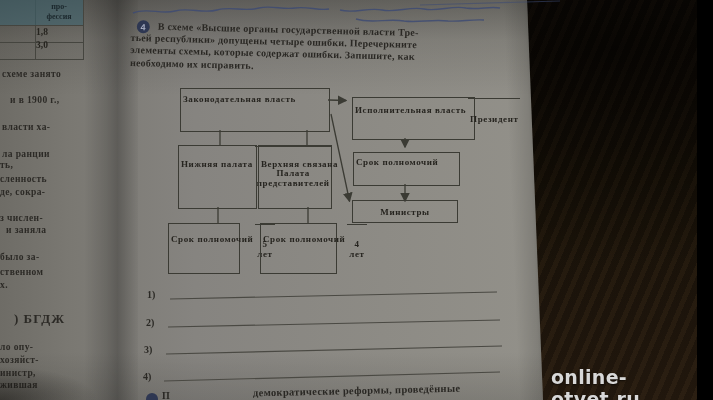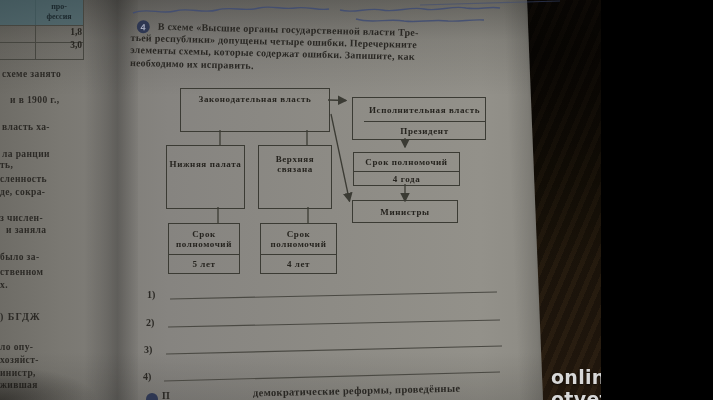--- a/index.html
+++ b/index.html
@@ -1,16 +1,16 @@
 <!DOCTYPE html>
 <html><head>
 <meta charset="utf-8">
 <style>
   html,body{margin:0;padding:0;background:#000;}
-  .photo{position:relative;width:601px;height:400px;overflow:hidden;
+  .photo{position:relative;width:697px;height:400px;overflow:hidden;
     background:#16100a;font-family:"Liberation Serif",serif;}
   
   .desk{position:absolute;inset:0;
     background:
       radial-gradient(130% 100% at 88% 12%, rgba(0,0,0,0.6), rgba(0,0,0,0) 55%),
       repeating-linear-gradient(113deg, rgba(122,92,58,0.07) 0 5px, rgba(0,0,0,0.12) 5px 12px),
       linear-gradient(180deg,#100b06 0%,#191208 45%,#251a0f 100%);}
   
   .page{position:absolute;inset:0;
     clip-path:polygon(0 0,527px 0,543px 400px,0 400px);
@@ -26,50 +26,50 @@
   .corner-shadow{position:absolute;left:0;bottom:0;width:150px;height:55px;
     background:radial-gradient(130px 45px at 0% 100%, rgba(8,6,4,0.45), rgba(0,0,0,0) 75%);}
   
   .lp-table{position:absolute;left:-20px;top:-8px;width:102px;height:66px;border:1.2px solid #45453f;}
   .lp-col{position:absolute;left:54px;top:0;width:1.2px;height:100%;background:#45453f;}
   .lp-head{position:absolute;left:0;top:0;width:100%;height:32px;
     background:rgba(58,102,116,0.5);border-bottom:1.2px solid #45453f;}
   .lp-head-text{position:absolute;left:55px;top:9px;width:46px;text-align:center;
     font:700 8px "Liberation Serif",serif;line-height:9.5px;white-space:pre-line;color:#1c282d;}
   .lp-row-div{position:absolute;left:0;top:49px;width:100%;height:1.2px;background:#45453f;}
-  .lp-val{position:absolute;left:55px;width:46px;text-align:right;
+  .lp-val{position:absolute;left:55px;width:46px;text-align:left;
     font:700 9.5px "Liberation Serif",serif;color:#26241f;}
   .lp-v0{top:34px}.lp-v1{top:47px}
   .frag{position:absolute;font:700 9.5px "Liberation Serif",serif;color:#2c2a26;
     letter-spacing:0.4px;white-space:nowrap;}
   .f0{top:69px;left:2px}.f1{top:95px;left:10px}.f2{top:122px;left:2px}.f3{top:149px;left:2px}
   .f4{top:160px;left:0}.f5{top:174px;left:0}.f6{top:187px;left:0}.f7{top:213px;left:0}
   .f8{top:225px;left:6px}.f9{top:252px;left:0}.f10{top:267px;left:0}.f11{top:280px;left:0}
-  .f12{top:311px;left:0;font-size:10px;letter-spacing:1px}
+  .f12{top:311px;left:14px;font-size:13px;letter-spacing:1px}
   .f13{top:342px;left:0}.f14{top:355px;left:0}.f15{top:368px;left:0}.f16{top:380px;left:0}
   
   .task{position:absolute;left:131px;top:20px;width:338px;
     transform:rotate(1.4deg);transform-origin:left top;
     font:700 10px "Liberation Serif",serif;letter-spacing:0.25px;color:#2a2824;line-height:12.2px;}
   .task .l1{padding-left:27px;}
   .task-marker{position:absolute;left:6px;top:0;width:13px;height:13px;border-radius:50%;
     background:#2e3752;color:#a8aec2;font:700 9px "Liberation Sans",sans-serif;
     display:flex;align-items:center;justify-content:center;}
   
-  .dbox{position:absolute;border:1.3px solid #3b3b34;display:flex;flex-direction:column;
+  .dbox{position:absolute;border:1.3px solid #3b3b34;display:flex;
     text-align:center;font:700 9px "Liberation Serif",serif;color:#26241f;
     letter-spacing:0.6px;line-height:10px;}
   .dsec{display:flex;align-items:center;justify-content:center;padding:1px 2px;flex:1;}
   .dsec.sep{border-top:1.3px solid #3b3b34;}
   .b-leg{left:180px;top:88px;width:148px;height:42px;}   .b-leg .s1{flex:none;height:18px}
-  .b-low{left:166px;top:145px;width:77px;height:62px;}   .b-low .s1{flex:none;height:33px}
+  .b-low{left:178px;top:145px;width:77px;height:62px;}   .b-low .s1{flex:none;height:33px}
   .b-up{left:258px;top:145px;width:72px;height:62px;}    .b-up  .s1{flex:none;height:33px}
   .b-lterm{left:168px;top:223px;width:70px;height:49px;} .b-lterm .s1{flex:none;height:28px}
   .b-uterm{left:260px;top:223px;width:75px;height:49px;} .b-uterm .s1{flex:none;height:28px}
-  .b-exec{left:352px;top:97px;width:121px;height:41px;padding-left:11px;}  .b-exec .s1{flex:none;height:21px}
+  .b-exec{left:352px;top:97px;width:121px;height:41px;}  .b-exec .s1{flex:none;height:21px}
   .b-pterm{left:353px;top:152px;width:105px;height:32px;}.b-pterm .s1{flex:none;height:16px}
   .b-min{left:352px;top:200px;width:104px;height:21px;}
   
   .ans{position:absolute;font:700 10px "Liberation Serif",serif;color:#2a2824;}
   .a0{left:147px;top:289px}.a1{left:146px;top:317px}.a2{left:144px;top:344px}.a3{left:143px;top:371px}
   
   .next-marker{position:absolute;left:146px;top:393px;width:12px;height:12px;border-radius:50%;background:#2e3752;}
   .next-start{position:absolute;left:162px;top:390px;font:700 10px "Liberation Serif",serif;color:#2a2824;}
   .next-frag{position:absolute;left:253px;top:385px;transform:rotate(-1.3deg);
     font:700 10.5px "Liberation Serif",serif;color:#2a2824;letter-spacing:0.3px;white-space:nowrap;}
@@ -97,21 +97,21 @@
         <div class="lp-head-text">про-
 фессия</div>
       </div>
       <div class="lp-row-div"></div>
       <div class="lp-val lp-v0">1,8</div>
       <div class="lp-val lp-v1">3,0</div>
     </div>
 
     <span class="frag f0">схеме занято</span>
     <span class="frag f1">и в 1900 г.,</span>
-    <span class="frag f2">власть ха-</span>
+    <span class="frag f2">власти ха-</span>
     <span class="frag f3">ла ранции</span>
     <span class="frag f4">ть,</span>
     <span class="frag f5">сленность</span>
     <span class="frag f6">де, сокра-</span>
     <span class="frag f7">з числен-</span>
     <span class="frag f8">и заняла</span>
     <span class="frag f9">было за-</span>
     <span class="frag f10">ственном</span>
     <span class="frag f11">х.</span>
     <span class="frag f12">) БГДЖ</span>
@@ -162,39 +162,39 @@
       <span style="display:block">тьей республики» допущены четыре ошибки. Перечеркните</span>
       <span style="display:block">элементы схемы, которые содержат ошибки. Запишите, как</span>
       <span style="display:block">необходимо их исправить.</span>
     </div>
 
     <div class="dbox b-leg">
       <div class="dsec s1">Законодательная власть</div>
     </div>
     <div class="dbox b-low">
       <div class="dsec s1">Нижняя палата</div>
+      <div class="dsec sep">Палата представителей</div>
     </div>
     <div class="dbox b-up">
       <div class="dsec s1">Верхняя связана</div>
     </div>
     <div class="dbox b-lterm">
       <div class="dsec s1">Срок полномочий</div>
       <div class="dsec sep">5 лет</div>
     </div>
     <div class="dbox b-uterm">
       <div class="dsec s1">Срок полномочий</div>
       <div class="dsec sep">4 лет</div>
     </div>
     <div class="dbox b-exec">
       <div class="dsec s1">Исполнительная власть</div>
       <div class="dsec sep">Президент</div>
     </div>
     <div class="dbox b-pterm">
       <div class="dsec s1">Срок полномочий</div>
-      <div class="dsec sep">4 года</div>
     </div>
     <div class="dbox b-min">
       <div class="dsec">Министры</div>
     </div>
 
     <span class="ans a0">1)</span>
     <span class="ans a1">2)</span>
     <span class="ans a2">3)</span>
     <span class="ans a3">4)</span>
 

